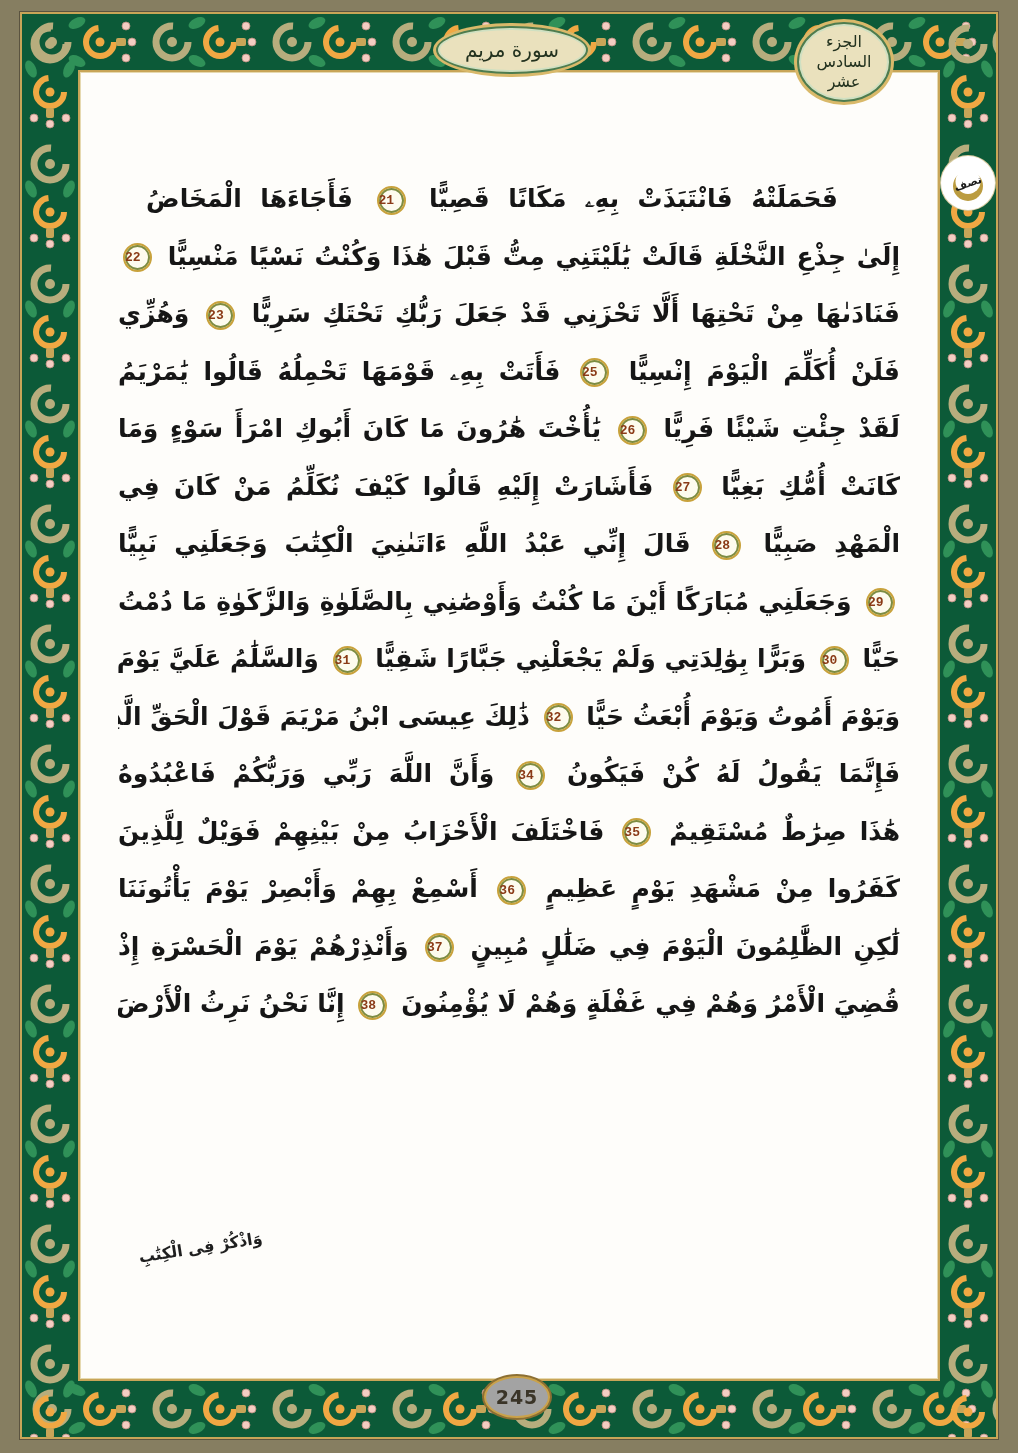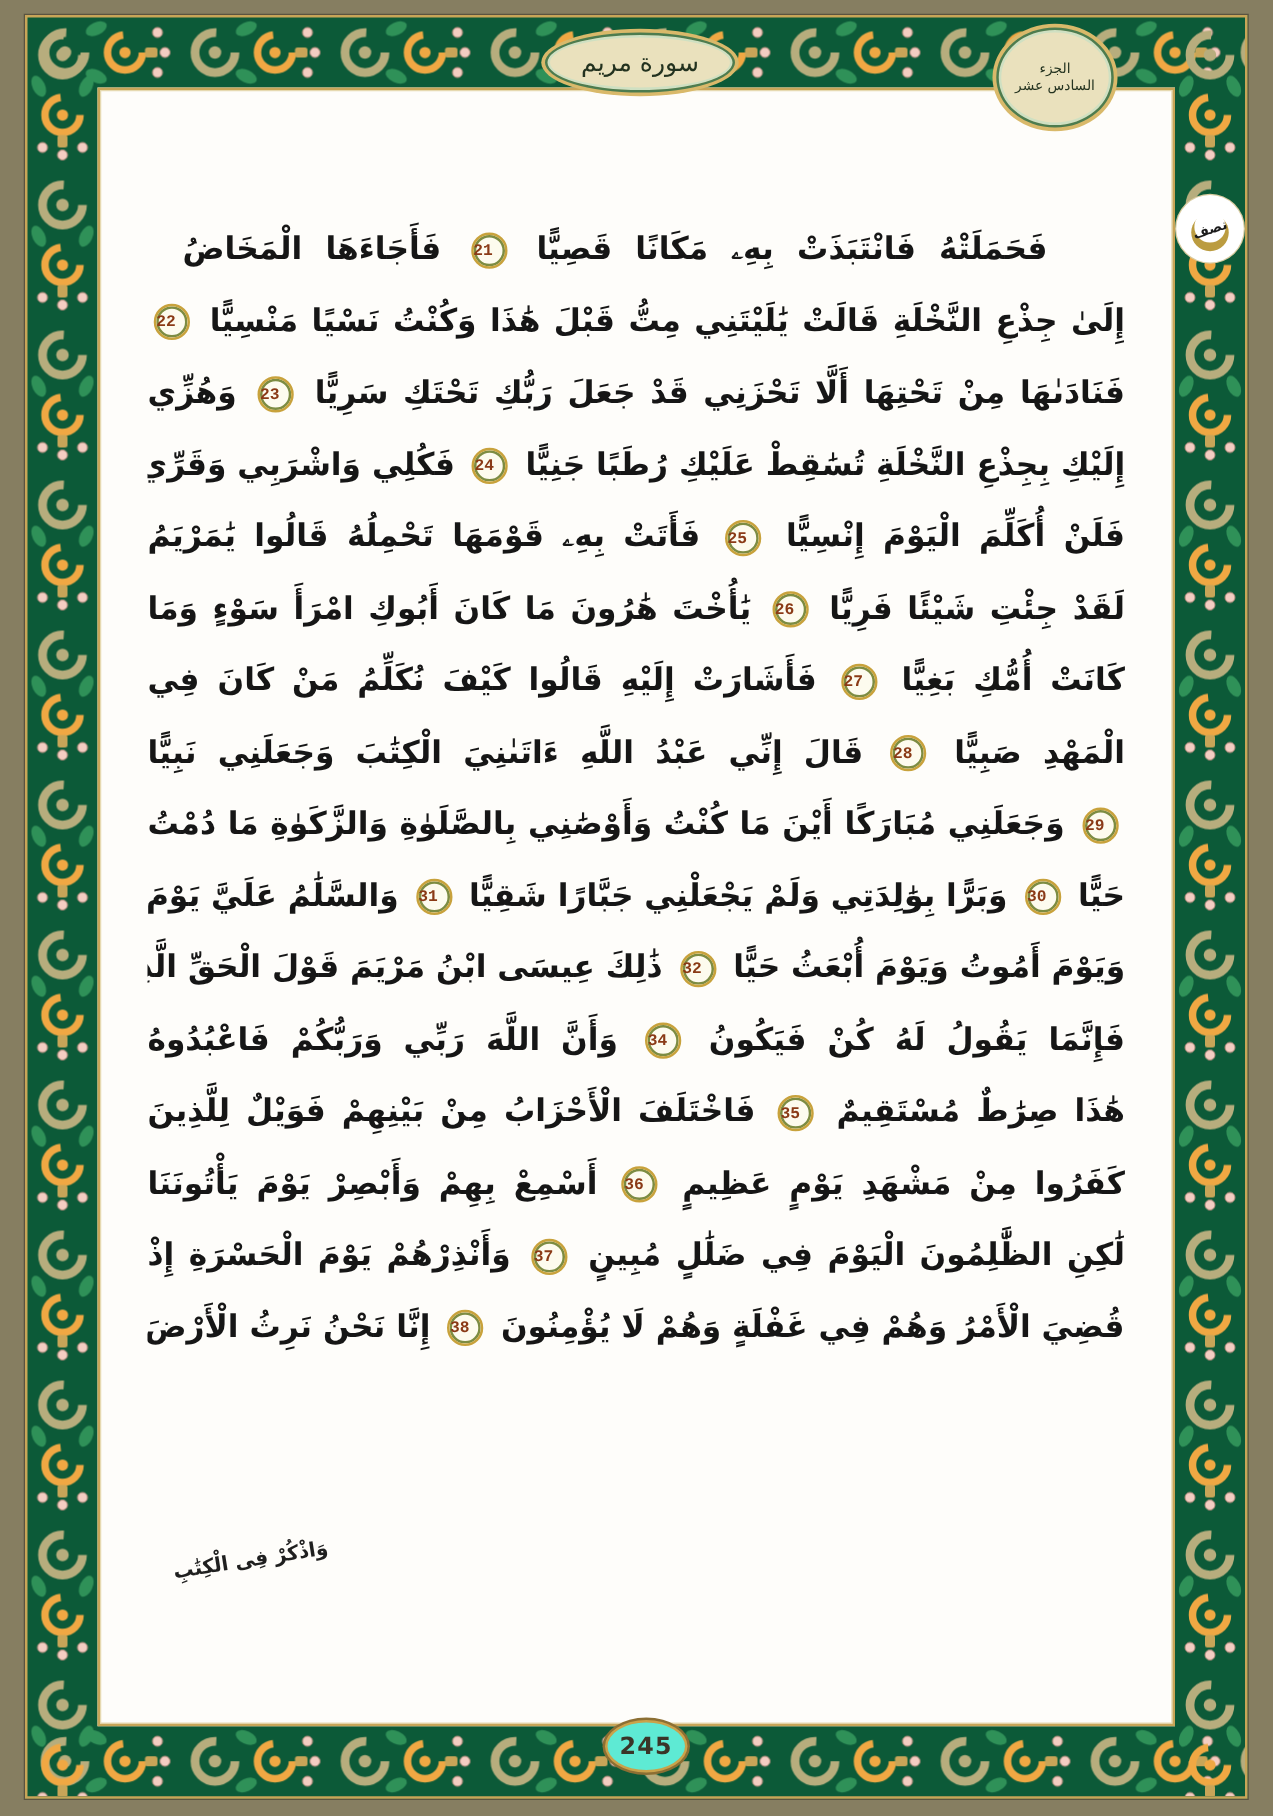--- a/index.html
+++ b/index.html
@@ -34,23 +34,23 @@
     position:absolute;
     background:#eae1bd;
     border:2px solid #4d7c4f;
     border-radius:50%;
     box-shadow:0 0 0 3px #d9b96a, inset 0 0 0 2px #cfe0c2;
     display:flex; flex-direction:column; justify-content:center;
     text-align:center;
     color:#23321f;
   }
   .surah-cartouche { left:436px; top:26px; width:152px; height:48px; font-size:20px; }
-  .juz-cartouche   { left:797px; top:22px; width:94px;  height:80px; font-size:11px; line-height:1.25; }
+  .juz-cartouche   { left:797px; top:22px; width:94px;  height:80px; font-size:16px; line-height:1.25; }
   .pageno-cartouche{ left:484px; top:1376px; width:66px; height:42px; font-size:19px;
-                     background:#5eead4; border-color:#caa24a; box-shadow:0 0 0 2px #8c6f33;
+                     background:#a3a3a3; border-color:#caa24a; box-shadow:0 0 0 2px #8c6f33;
                      color:#3a3428; font-weight:bold; letter-spacing:1px; }
   
   .nisf {
     position:absolute; left:941px; top:156px; width:54px; height:54px;
     background:#ffffff; border-radius:50%;
     box-shadow:0 0 0 1px #d8cba0;
     display:flex; align-items:center; justify-content:center;
   }
   .nisf svg { position:absolute; left:7px; top:8px; }
   .nisf .nisf-word {
@@ -183,21 +183,20 @@
     <circle cx="20" cy="22" r="15" fill="#bb9c40"></circle>
     <circle cx="20" cy="17.5" r="12.5" fill="#ffffff"></circle>
   </svg>
   <span class="nisf-word">نصف</span>
 </div>
 
 <div class="text-block">
     <div class="qline first"><span>فَحَمَلَتْهُ فَانْتَبَذَتْ بِهِۦ مَكَانًا قَصِيًّا</span> <span class="verse-badge">21</span> <span>فَأَجَاءَهَا الْمَخَاضُ</span> </div>
     <div class="qline"><span>إِلَىٰ جِذْعِ النَّخْلَةِ قَالَتْ يَٰلَيْتَنِي مِتُّ قَبْلَ هَٰذَا وَكُنْتُ نَسْيًا مَنْسِيًّا</span> <span class="verse-badge">22</span> </div>
     <div class="qline"><span>فَنَادَىٰهَا مِنْ تَحْتِهَا أَلَّا تَحْزَنِي قَدْ جَعَلَ رَبُّكِ تَحْتَكِ سَرِيًّا</span> <span class="verse-badge">23</span> <span>وَهُزِّي</span> </div>
-    <div class="qline"><span>إِلَيْكِ بِجِذْعِ النَّخْلَةِ تُسَٰقِطْ عَلَيْكِ رُطَبًا جَنِيًّا</span> <span class="verse-badge">24</span> <span>فَكُلِي وَاشْرَبِي وَقَرِّي</span> </div>
     <div class="qline"><span>فَلَنْ أُكَلِّمَ الْيَوْمَ إِنْسِيًّا</span> <span class="verse-badge">25</span> <span>فَأَتَتْ بِهِۦ قَوْمَهَا تَحْمِلُهُ قَالُوا يَٰمَرْيَمُ</span> </div>
     <div class="qline"><span>لَقَدْ جِئْتِ شَيْئًا فَرِيًّا</span> <span class="verse-badge">26</span> <span>يَٰأُخْتَ هَٰرُونَ مَا كَانَ أَبُوكِ امْرَأَ سَوْءٍ وَمَا</span> </div>
     <div class="qline"><span>كَانَتْ أُمُّكِ بَغِيًّا</span> <span class="verse-badge">27</span> <span>فَأَشَارَتْ إِلَيْهِ قَالُوا كَيْفَ نُكَلِّمُ مَنْ كَانَ فِي</span> </div>
     <div class="qline"><span>الْمَهْدِ صَبِيًّا</span> <span class="verse-badge">28</span> <span>قَالَ إِنِّي عَبْدُ اللَّهِ ءَاتَىٰنِيَ الْكِتَٰبَ وَجَعَلَنِي نَبِيًّا</span> </div>
     <div class="qline"><span class="verse-badge">29</span> <span>وَجَعَلَنِي مُبَارَكًا أَيْنَ مَا كُنْتُ وَأَوْصَٰنِي بِالصَّلَوٰةِ وَالزَّكَوٰةِ مَا دُمْتُ</span> </div>
     <div class="qline"><span>حَيًّا</span> <span class="verse-badge">30</span> <span>وَبَرًّا بِوَٰلِدَتِي وَلَمْ يَجْعَلْنِي جَبَّارًا شَقِيًّا</span> <span class="verse-badge">31</span> <span>وَالسَّلَٰمُ عَلَيَّ يَوْمَ وُلِدْتُ</span> </div>
     <div class="qline"><span>وَيَوْمَ أَمُوتُ وَيَوْمَ أُبْعَثُ حَيًّا</span> <span class="verse-badge">32</span> <span>ذَٰلِكَ عِيسَى ابْنُ مَرْيَمَ قَوْلَ الْحَقِّ الَّذِي</span> </div>
     <div class="qline"><span>فَإِنَّمَا يَقُولُ لَهُ كُنْ فَيَكُونُ</span> <span class="verse-badge">34</span> <span>وَأَنَّ اللَّهَ رَبِّي وَرَبُّكُمْ فَاعْبُدُوهُ</span> </div>
     <div class="qline"><span>هَٰذَا صِرَٰطٌ مُسْتَقِيمٌ</span> <span class="verse-badge">35</span> <span>فَاخْتَلَفَ الْأَحْزَابُ مِنْ بَيْنِهِمْ فَوَيْلٌ لِلَّذِينَ</span> </div>
     <div class="qline"><span>كَفَرُوا مِنْ مَشْهَدِ يَوْمٍ عَظِيمٍ</span> <span class="verse-badge">36</span> <span>أَسْمِعْ بِهِمْ وَأَبْصِرْ يَوْمَ يَأْتُونَنَا</span> </div>

